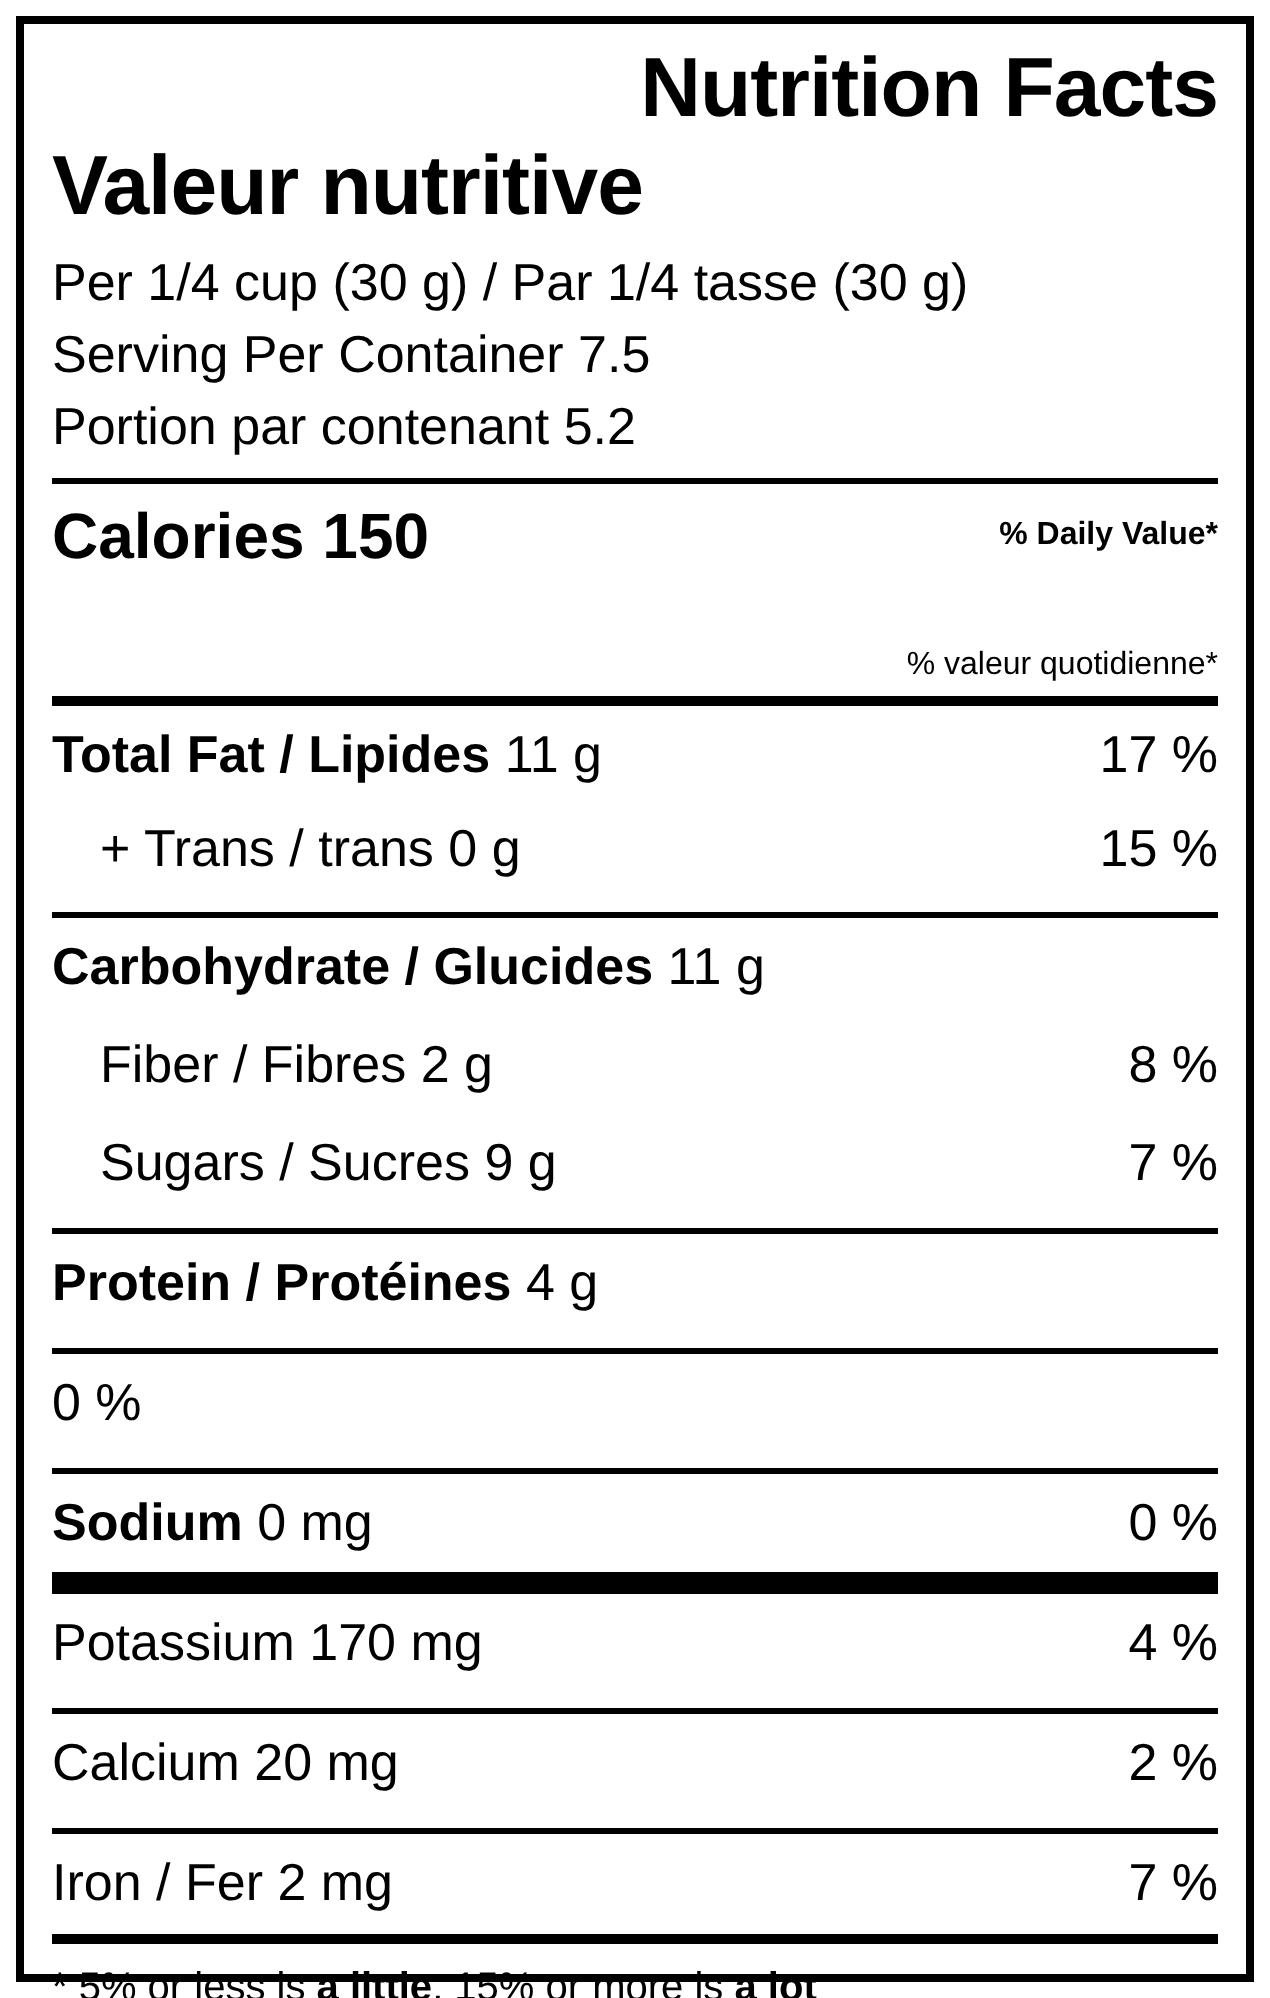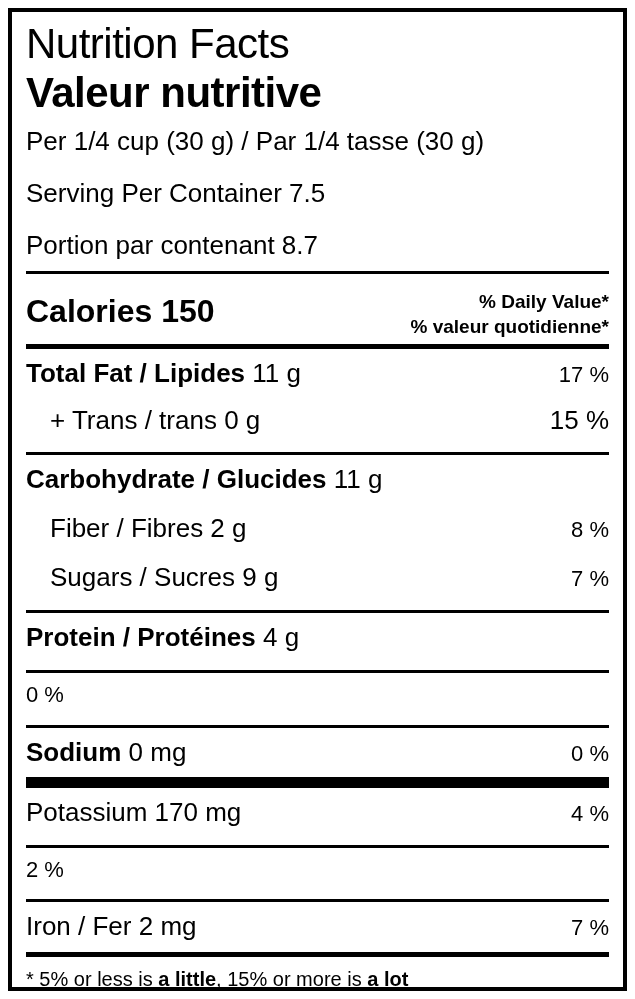--- a/index.html
+++ b/index.html
@@ -31,90 +31,91 @@
   .inner {
     position: absolute;
     left: 14px;
     right: 14px;
     top: 8px;
     bottom: 6px;
   }
 
   .title-en {
     font-size: 42px;
-    font-weight: normal;
+    font-weight: bold;
     line-height: 1.12;
     letter-spacing: -0.5px;
     white-space: nowrap;
+    text-align: right;
   }
   .title-fr {
     font-size: 42px;
     font-weight: bold;
     line-height: 1.12;
     letter-spacing: -0.5px;
     white-space: nowrap;
     margin-top: 2px;
   }
   .serving-line {
     font-size: 26px;
     line-height: 1.35;
     white-space: nowrap;
-    margin-top: 17px;
+    margin-top: 1px;
   }
   .serving-line.first { margin-top: 8px; }
 
   .rule-thin {
     border-top: 3px solid #000000;
     margin: 8px 0 0 0;
   }
   .rule-med {
     border-top: 5px solid #000000;
     margin: 0;
   }
   .rule-thick {
     border-top: 11px solid #000000;
     margin: 0;
   }
 
   .calories-row {
     display: flex;
-    align-items: center;
+    align-items: flex-start;
     justify-content: space-between;
     padding: 8px 0 4px 0;
     gap: 47px;
   }
   .calories-label {
     font-size: 32px;
     font-weight: bold;
     line-height: 1.15;
     white-space: nowrap;
   }
   .dv-block {
     text-align: right;
-    font-size: 19px;
+    font-size: 16px;
     line-height: 1.3;
     padding-top: 8px;
   }
   .dv-block div { white-space: nowrap; }
   .dv-en { font-weight: bold; }
-  .dv-fr { font-weight: bold; }
+  .dv-fr { font-weight: normal; margin-top: 44px; }
 
   .nutrient-row {
     display: flex;
     align-items: baseline;
     justify-content: space-between;
     padding: 7px 0 7px 0;
     font-size: 26px;
     line-height: 1.35;
   }
   .nutrient-row .left { white-space: nowrap; }
   .nutrient-row .right {
     white-space: nowrap;
     text-align: right;
-    font-size: 22px;
+    font-size: 26px;
   }
   .bold { font-weight: bold; }
   .indent { padding-left: 24px; }
 
   .two-line-row {
     display: flex;
     align-items: center;
     justify-content: space-between;
     padding: 4px 0 4px 0;
     font-size: 26px;
@@ -134,21 +135,21 @@
 
 <div class="panel">
   <div class="frame">
     <div class="inner">
 
       <div class="title-en">Nutrition Facts</div>
       <div class="title-fr">Valeur nutritive</div>
 
       <div class="serving-line first">Per 1/4 cup (30 g) / Par 1/4 tasse (30 g)</div>
       <div class="serving-line">Serving Per Container 7.5</div>
-      <div class="serving-line">Portion par contenant 8.7</div>
+      <div class="serving-line">Portion par contenant 5.2</div>
 
       <div class="rule-thin"></div>
 
       <div class="calories-row">
         <div class="calories-label">Calories 150</div>
         <div class="dv-block">
           <div class="dv-en">% Daily Value*</div>
           <div class="dv-fr">% valeur quotidienne*</div>
         </div>
       </div>
@@ -219,20 +220,21 @@
       <div class="rule-thick"></div>
 
       <div class="nutrient-row">
         <div class="left">Potassium 170 mg</div>
         <div class="right">4 %</div>
       </div>
 
       <div class="rule-thin"></div>
 
       <div class="nutrient-row">
+        <div class="left">Calcium 20 mg</div>
         <div class="right">2 %</div>
       </div>
 
       <div class="rule-thin"></div>
 
       <div class="nutrient-row">
         <div class="left">Iron / Fer 2 mg</div>
         <div class="right">7 %</div>
       </div>
 

